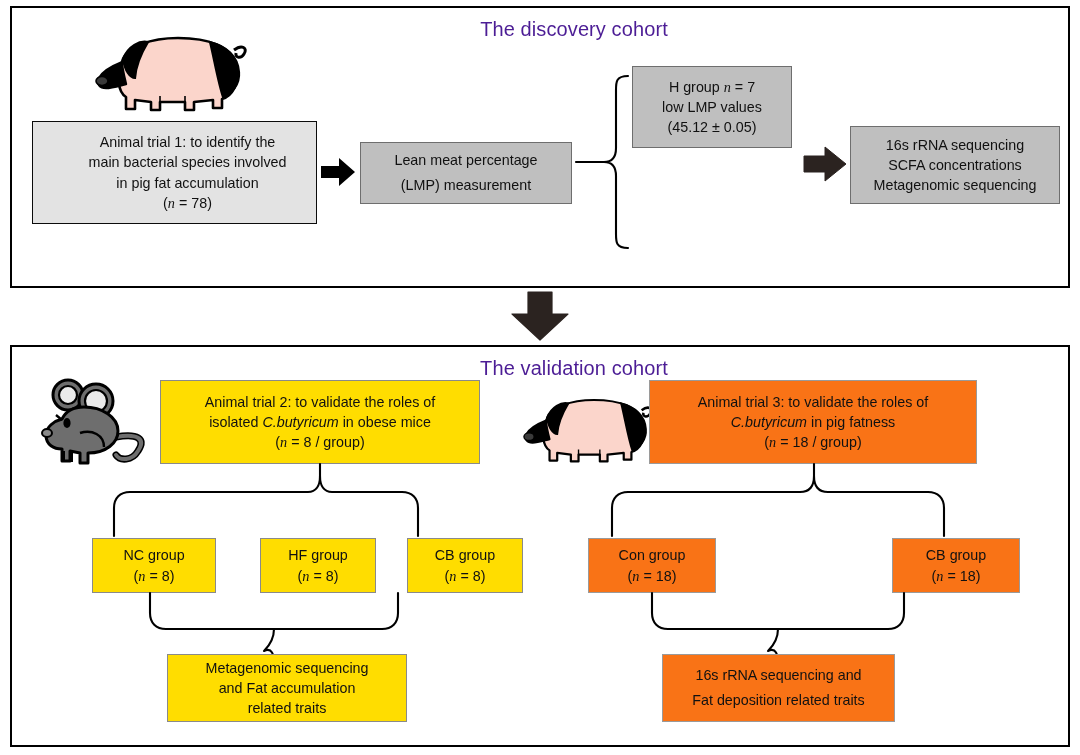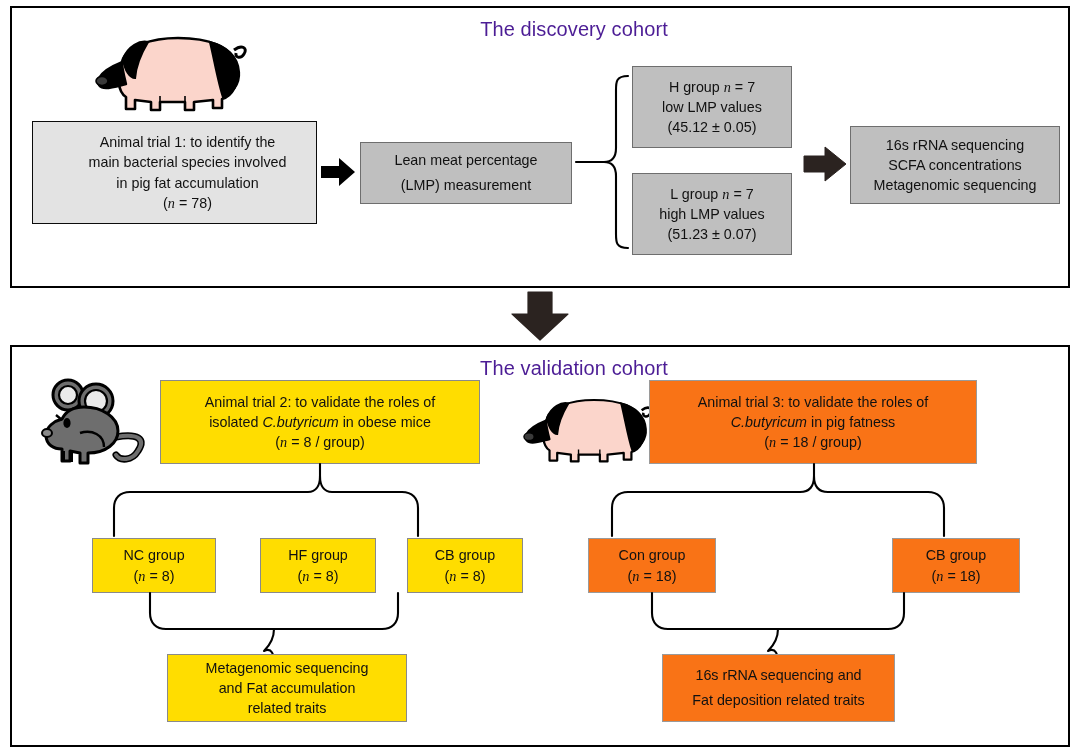--- a/index.html
+++ b/index.html
@@ -115,25 +115,20 @@
                              C40 94 44 98 44 108 L44 166 C44 174 44 180 56 180"></path>
       <path class="brace" d="M32 94 L4 94"></path>
     </svg>
 
     <div class="box gray-dark" style="left:620px;top:58px;width:160px;height:82px;">
       <span class="ln"><span>H group </span><em class="it">n</em><span> = 7</span></span>
       <span class="ln">low LMP values</span>
       <span class="ln">(45.12 ± 0.05)</span>
     </div>
 
-    <div class="box gray-dark" style="left:620px;top:165px;width:160px;height:82px;">
-      <span class="ln"><span>L group </span><em class="it">n</em><span> = 7</span></span>
-      <span class="ln">high LMP values</span>
-      <span class="ln">(51.23 ± 0.07)</span>
-    </div>
 
     <svg class="art" style="left:792px;top:137px;" width="44" height="38" viewBox="0 0 44 38">
       <path d="M0 11 L21 11 L21 2 L42 19 L21 36 L21 27 L0 27 Z" fill="#2b2320" stroke="#2b2320" stroke-width="1"></path>
     </svg>
 
     <div class="box gray-dark" style="left:838px;top:118px;width:210px;height:78px;">
       <span class="ln">16s rRNA sequencing</span>
       <span class="ln">SCFA concentrations</span>
       <span class="ln">Metagenomic sequencing</span>
     </div>

